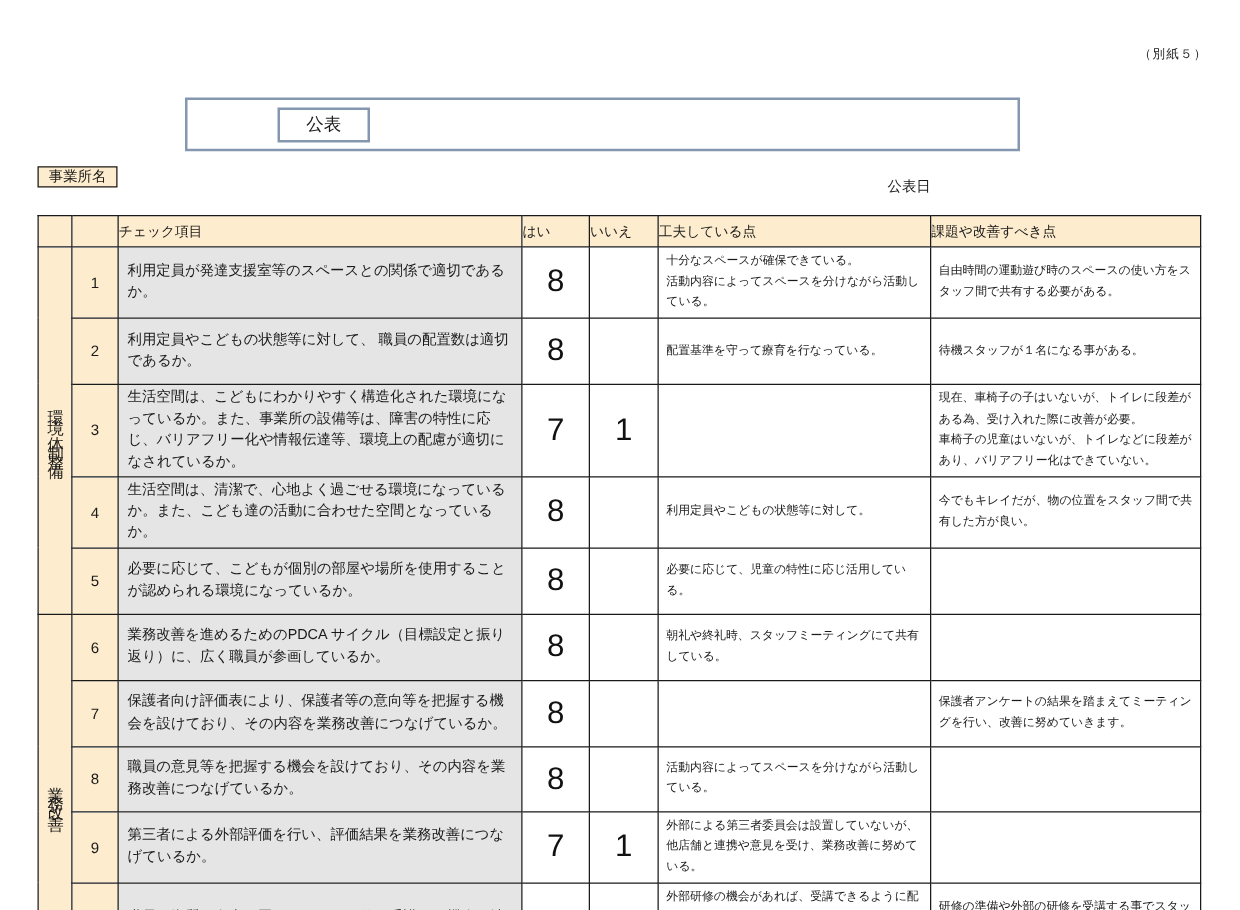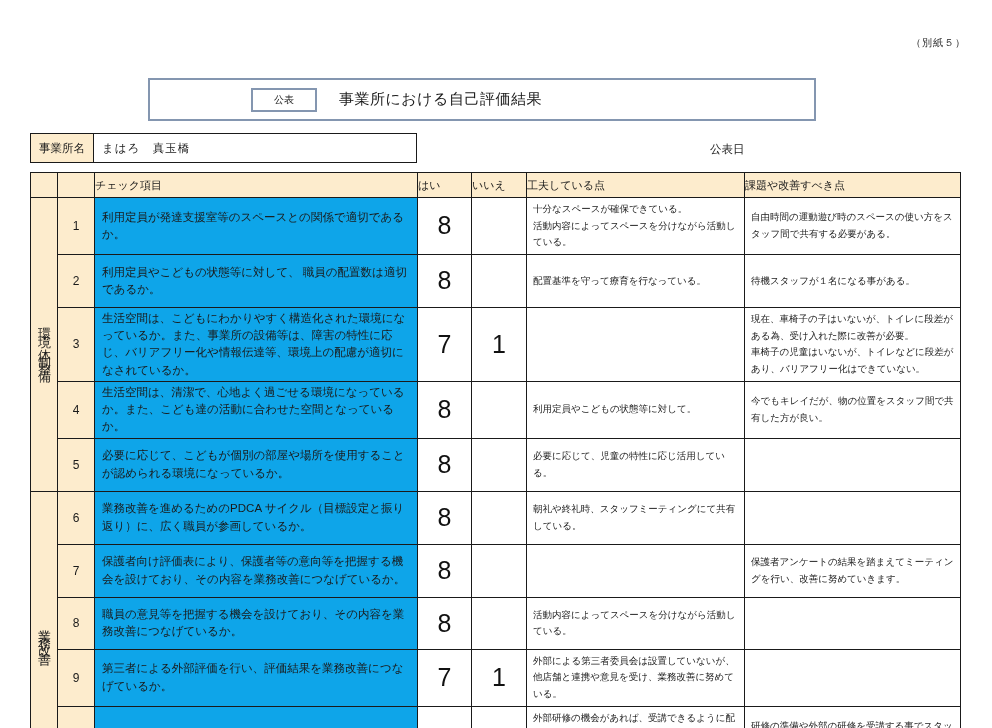--- a/index.html
+++ b/index.html
@@ -16,30 +16,30 @@
   }
 
   .title-box {
     position: absolute; left: 148px; top: 78px;
     width: 668px; height: 43px;
     border: 2px solid #8496b0;
     display: flex; align-items: center;
     background: #ffffff;
   }
   .public-badge {
-    margin-left: 101px;
+    margin-left: 72px;
     border: 2px solid #8496b0;
     padding: 3px 21px;
-    font-size: 10px;
+    font-size: 14px;
   }
   .doc-title { margin-left: 22px; font-size: 15px; letter-spacing: 0.5px; }
 
   .office-row {
     position: absolute; left: 30px; top: 133px;
-    display: flex; height: 30px;
+    display: flex; height: 30px; flex-direction: column;
   }
   .office-label {
     width: 64px; background: #fdeccd;
     border: 1px solid #1a1a1a;
     display: flex; align-items: center; justify-content: center;
     font-size: 11.5px;
   }
   .office-value {
     width: 323px; background: #ffffff;
     border: 1px solid #1a1a1a; border-left: none;
@@ -78,47 +78,45 @@
   }
   .cat-label {
     writing-mode: vertical-rl; text-orientation: upright;
     letter-spacing: 0.55em; font-size: 13px;
     display: inline-block;
   }
   td.num {
     background: #fdeccd; text-align: center; font-size: 12px;
   }
   td.item {
-    background: #0ea5e9; font-size: 11.5px;
+    background: #e5e5e5; font-size: 11.5px;
     padding: 2px 7px; line-height: 1.5;
     text-align: left;
   }
   td.score {
     background: #ffffff; text-align: center;
     font-size: 25px; color: #111;
   }
   td.note {
     background: #ffffff; font-size: 9.5px;
     padding: 3px 6px; line-height: 1.75;
     white-space: pre-line; text-align: left;
   }
 </style>
 </head>
 <body>
 
 <div class="attachment-label">（別紙５）</div>
 
 <div class="title-box">
   <span class="public-badge">公表</span>
-  <span class="doc-title">事業所における自己評価結果</span>
 </div>
 
 <div class="office-row">
   <div class="office-label">事業所名</div>
-  <div class="office-value">まはろ　真玉橋</div>
 </div>
 
 <div class="publish-row">
   <span class="publish-label">公表日</span>
 </div>
 
 <table class="eval">
   <colgroup>
     <col style="width:27px">
       <col style="width:37px">

